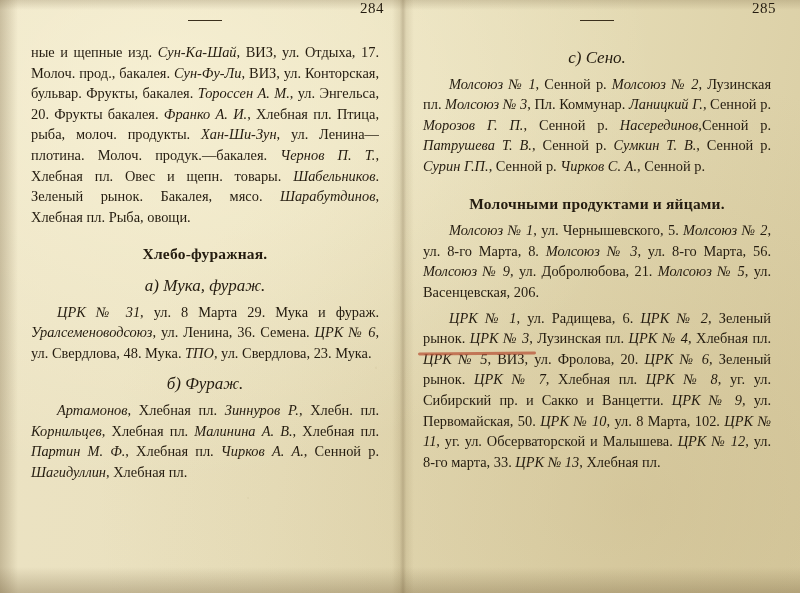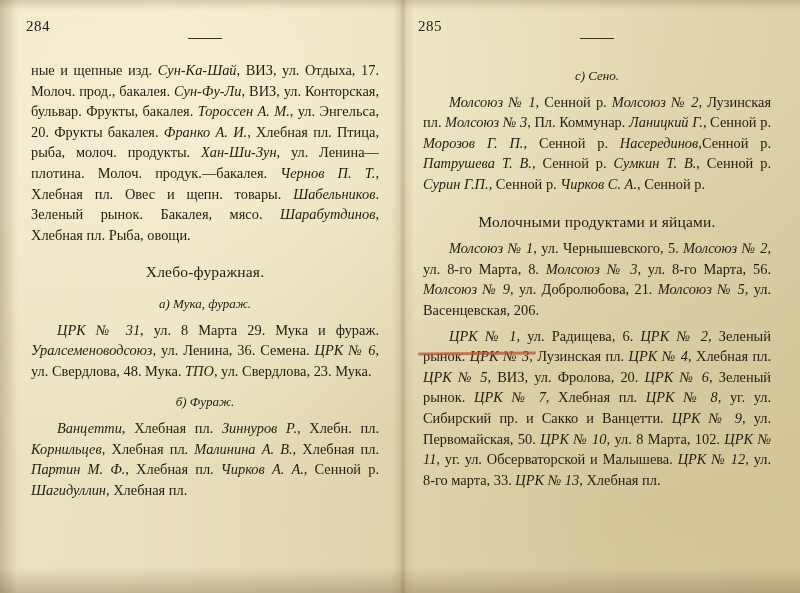--- a/index.html
+++ b/index.html
@@ -70,24 +70,23 @@
     position: absolute;
     top: 0;
     width: 358px;
     height: 593px;
     color: #241c10;
   }
   .col-left { left: 26px; }
   .col-right { left: 418px; }
 
   .folio {
-    text-align: left;
+    text-align: right;
     font-size: 15px;
     letter-spacing: .5px;
-    padding-top: 18px;
   }
   .folio .num { display: inline-block; }
   .folio .rule {
     width: 34px;
     height: 1px;
     background: #3a2f1c;
     margin: 3px auto 0;
   }
 
   .body {
@@ -98,30 +97,30 @@
     text-justify: inter-word;
   }
   p {
     margin: 5px;
   }
   p.ind { text-indent: 26px; }
   i { font-style: italic; }
 
   h3.section {
     text-align: center;
-    font-weight: normal;
+    font-weight: bold;
     font-size: 15.5px;
     margin: 17px 0 6px;
     letter-spacing: .2px;
   }
   h4.sub {
     text-align: center;
     font-style: italic;
     font-weight: normal;
-    font-size: 13px;
+    font-size: 17px;
     margin: 11px 0 5px;
   }
 
   .underline-mark {
     position: absolute;
     left: 418px;
     top: 352px;
     width: 118px;
     height: 3px;
     background: #b8563a;
@@ -145,21 +144,21 @@
     <div class="folio">
       <span class="num">284</span>
       <div class="rule"></div>
     </div>
     <div class="body">
         <p class=""><span>ные и щепные изд. </span><i>Сун-Ка-Шай</i><span>, ВИЗ, ул. Отдыха, 17. Молоч. прод., бакалея. </span><i>Сун-Фу-Ли</i><span>, ВИЗ, ул. Конторская, бульвар. Фрукты, бакалея. </span><i>Торосcен А. М.</i><span>, ул. Энгельса, 20. Фрукты бакалея. </span><i>Франко А. И.</i><span>, Хлебная пл. Птица, рыба, молоч. продукты. </span><i>Хан-Ши-Зун</i><span>, ул. Ленина—плотина. Молоч. продук.—бакалея. </span><i>Чернов П. Т.</i><span>, Хлебная пл. Овес и щепн. товары. </span><i>Шабельников</i><span>. Зеленый рынок. Бакалея, мясо. </span><i>Шарабутдинов</i><span>, Хлебная пл. Рыба, овощи.</span></p>
         <h3 class="section">Хлебо-фуражная.</h3>
         <h4 class="sub">а) Мука, фураж.</h4>
         <p class="ind"><i>ЦРК № 31</i><span>, ул. 8 Марта 29. Мука и фураж. </span><i>Уралсеменоводсоюз</i><span>, ул. Ленина, 36. Семена. </span><i>ЦРК № 6</i><span>, ул. Свердлова, 48. Мука. </span><i>ТПО</i><span>, ул. Свердлова, 23. Мука.</span></p>
         <h4 class="sub">б) Фураж.</h4>
-        <p class="ind"><i>Ванцетти</i><span>, Хлебная пл. </span><i>Зиннуров Р.</i><span>, Хлебн. пл. </span><i>Корнильцев</i><span>, Хлебная пл. </span><i>Малинина А. В.</i><span>, Хлебная пл. </span><i>Партин М. Ф.</i><span>, Хлебная пл. </span><i>Чирков А. А.</i><span>, Сенной р. </span><i>Шагидуллин</i><span>, Хлебная пл.</span></p>
+        <p class="ind"><i>Артамонов</i><span>, Хлебная пл. </span><i>Зиннуров Р.</i><span>, Хлебн. пл. </span><i>Корнильцев</i><span>, Хлебная пл. </span><i>Малинина А. В.</i><span>, Хлебная пл. </span><i>Партин М. Ф.</i><span>, Хлебная пл. </span><i>Чирков А. А.</i><span>, Сенной р. </span><i>Шагидуллин</i><span>, Хлебная пл.</span></p>
       </div>
   </div>
 
   <div class="col col-right">
     <div class="folio">
       <span class="num">285</span>
       <div class="rule"></div>
     </div>
     <div class="body">
         <h4 class="sub">с) Сено.</h4>

